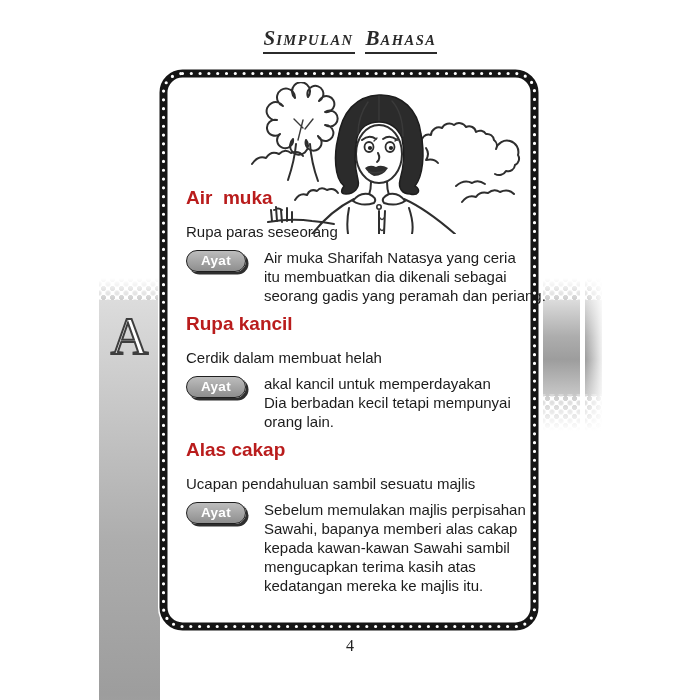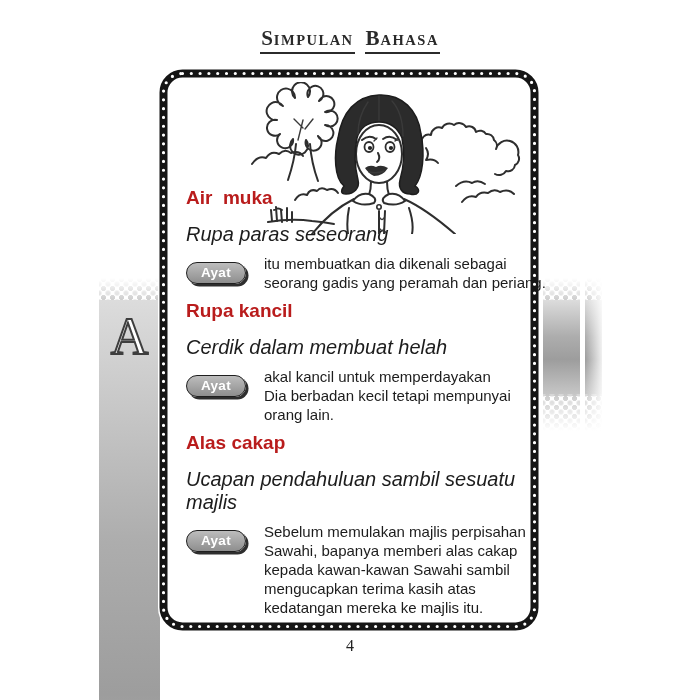--- a/index.html
+++ b/index.html
@@ -1,21 +1,21 @@
 <!DOCTYPE html>
 <html><head>
 <meta charset="utf-8">
 <style>
   html,body{margin:0;padding:0;background:#fff;}
   .screen{position:relative;width:700px;height:700px;background:#ffffff;overflow:hidden;
           font-family:"Liberation Sans",sans-serif;color:#1c1c1c;}
 
   
   .page-title{position:absolute;top:26px;left:0;width:700px;text-align:center;z-index:3;
-              font-family:"Liberation Serif",serif;font-weight:bold;color:#2a2a2a;}
+              font-family:"Liberation Serif",serif;font-weight:bold;color:#2a2a2a;font-style:italic;}
   .title-word{display:inline-block;border-bottom:2px solid #2b2b2b;padding:0 1px 1px 1px;
               margin:0 5px;font-size:14.5px;letter-spacing:1.5px;}
   .title-initial{font-size:21px;letter-spacing:1px;}
 
   
   .band{position:absolute;top:275px;height:160px;z-index:1;}
   .band-left{left:99px;width:61px;}
   .band-right{left:543px;width:66px;display:flex;}
   .band-col{position:relative;height:100%;}
   .halftone{background-image:
@@ -43,23 +43,23 @@
       background:#fff;border-radius:24px;box-sizing:border-box;
       padding:119px 20px 0 28px;}
   .beaded-border{position:absolute;inset:0;width:382px;height:564px;pointer-events:none;}
 
   
   .illustration{position:absolute;left:250px;top:82px;width:280px;height:152px;z-index:3;}
 
   
   .idiom-heading{font-size:19px;font-weight:bold;color:#b91c1c;margin:0 0 14px 0;
       white-space:pre-wrap;position:relative;z-index:4;}
-  .idiom-def{font-size:20px;margin:11px 0 8px 0;position:relative;z-index:4;font-style:italic;}
+  .idiom-def{font-size:15px;margin:11px 0 8px 0;position:relative;z-index:4;}
   .ayat-row{display:flex;align-items:flex-start;gap:18px;margin:0 0 8px 0;}
-  .ayat-badge{flex:0 0 auto;margin-top:8px;background:linear-gradient(180deg,#bdbdbd,#8e8e8e);
+  .ayat-badge{flex:0 0 auto;margin-top:2px;background:linear-gradient(180deg,#bdbdbd,#8e8e8e);
       color:#fff;font-size:13.5px;font-weight:bold;letter-spacing:.3px;
       padding:2px 14px 3px 14px;border:1.5px solid #1f1f1f;border-radius:12px;
       box-shadow:2.5px 2.5px 0 #2e2e2e;}
   .example-text{font-size:15px;line-height:19px;}
   .example-line{white-space:nowrap;}
 
   
   .page-number{position:absolute;top:637px;left:0;width:700px;text-align:center;
       font-family:"Liberation Serif",serif;font-size:16px;color:#222;}
 
@@ -101,20 +101,21 @@
       <rect x="5.5" y="5.5" width="371" height="553" rx="19" fill="none" stroke="#151515" stroke-width="8"></rect>
       <rect x="5.5" y="5.5" width="371" height="553" rx="19" fill="none" stroke="#ffffff" stroke-width="3.2" stroke-dasharray="0 8.8" stroke-linecap="round"></rect>
     </svg>
 
     <div>
       <div class="idiom-heading">Air  muka</div>
       <div class="idiom-def">Rupa paras seseorang</div>
       <div class="ayat-row">
         <span class="ayat-badge">Ayat</span>
         <div class="example-text">
+          <div class="example-line">Air muka Sharifah Natasya yang ceria</div>
           <div class="example-line">itu membuatkan dia dikenali sebagai</div>
           <div class="example-line">seorang gadis yang peramah dan periang.</div>
         </div>
       </div>
     </div>
 
     <div>
       <div class="idiom-heading">Rupa kancil</div>
       <div class="idiom-def">Cerdik dalam membuat helah</div>
       <div class="ayat-row">

